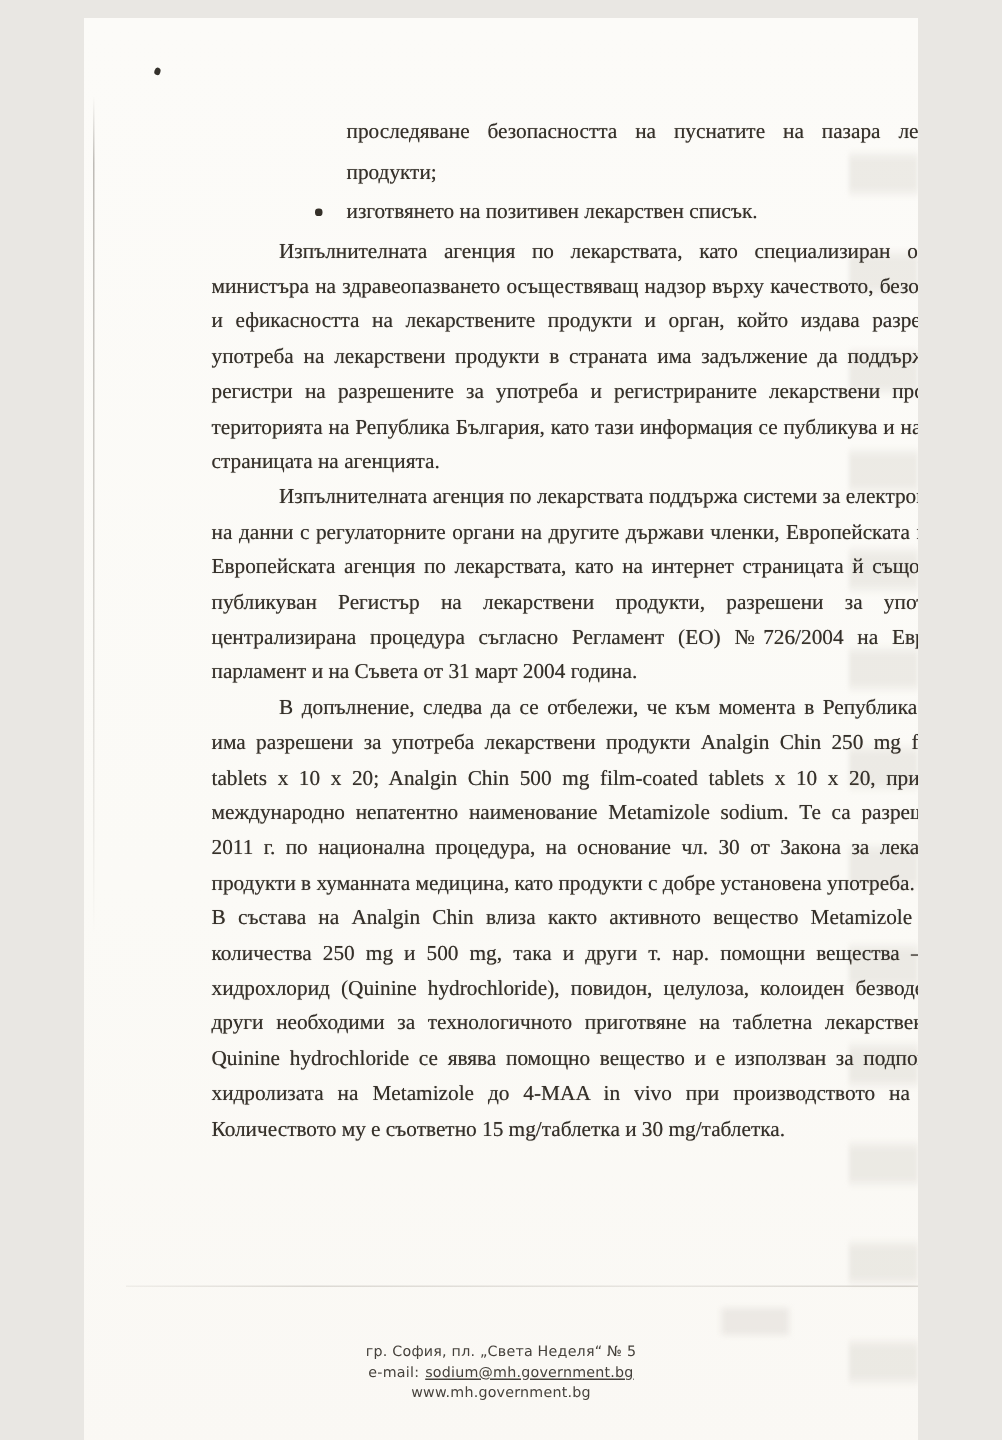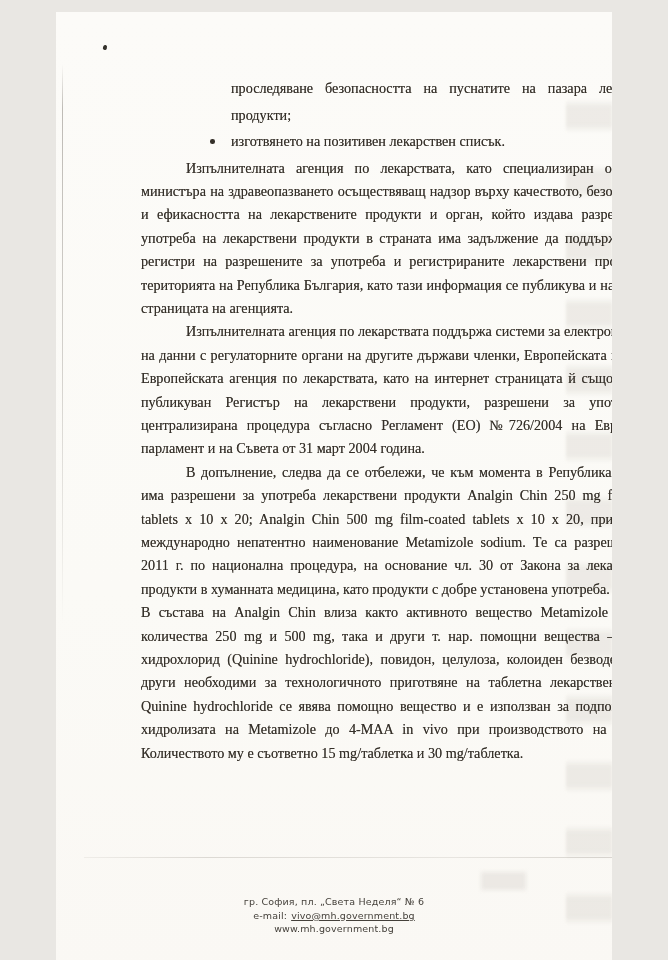--- a/index.html
+++ b/index.html
@@ -153,20 +153,20 @@
 
     <div class="para">В допълнение, следва да се отбележи, че към момента в Република България има разрешени за употреба лекарствени продукти Analgin Chin 250 mg film-coated tablets x 10 x 20; Analgin Chin 500 mg film-coated tablets x 10 x 20, притежаващи международно непатентно наименование Metamizole sodium. Те са разрешени през 2011 г. по национална процедура, на основание чл. 30 от Закона за лекарствените продукти в хуманната медицина, като продукти с добре установена употреба.</div>
 
     <div class="para no-indent">В състава на Analgin Chin влиза както активното вещество Metamizole sodium в количества 250 mg и 500 mg, така и други т. нар. помощни вещества – хининов хидрохлорид (Quinine hydrochloride), повидон, целулоза, колоиден безводен талк и други необходими за технологичното приготвяне на таблетна лекарствена форма. Quinine hydrochloride се явява помощно вещество и е използван за подпомагане на хидролизата на Metamizole до 4-MAA in vivo при производството на таблетки. Количеството му е съответно 15 mg/таблетка и 30 mg/таблетка.</div>
 
 
 
   </div>
 
   <div class="footer">
-    <div>гр. София, пл. „Света Неделя“ № 6</div>
+    <div>гр. София, пл. „Света Неделя“ № 5</div>
     <div>
-      <span>e-mail:</span><span class="email">vivo@mh.government.bg</span>
+      <span>e-mail:</span><span class="email">sodium@mh.government.bg</span>
     </div>
     <div>www.mh.government.bg</div>
   </div>
 
 </div>
 
 </body></html>

